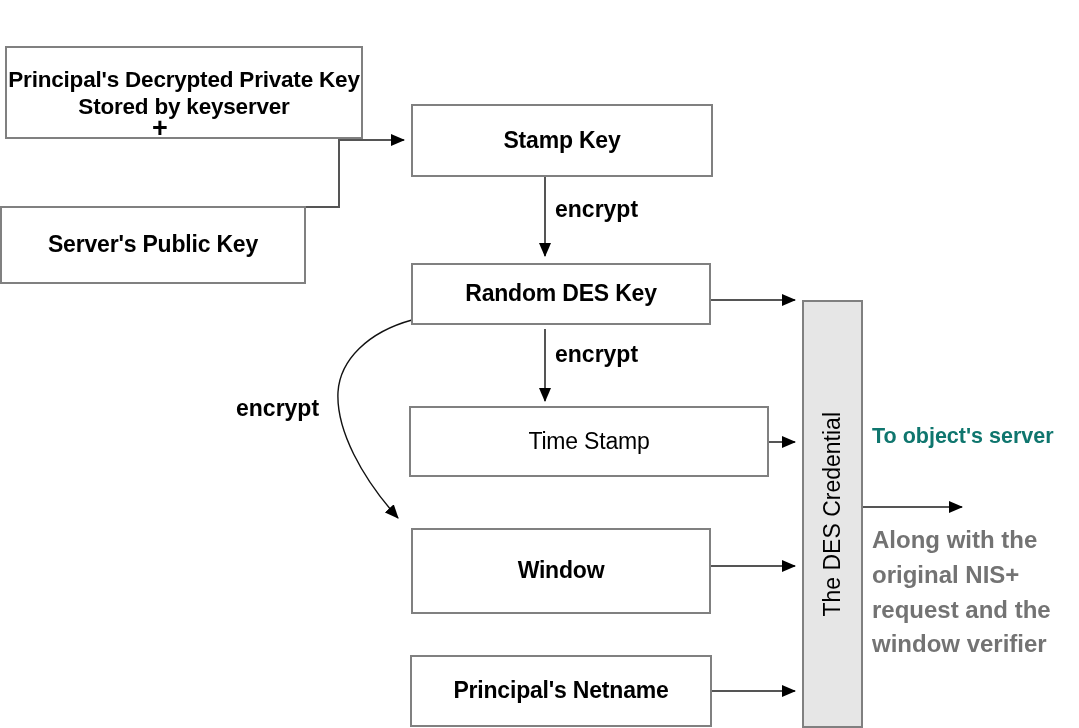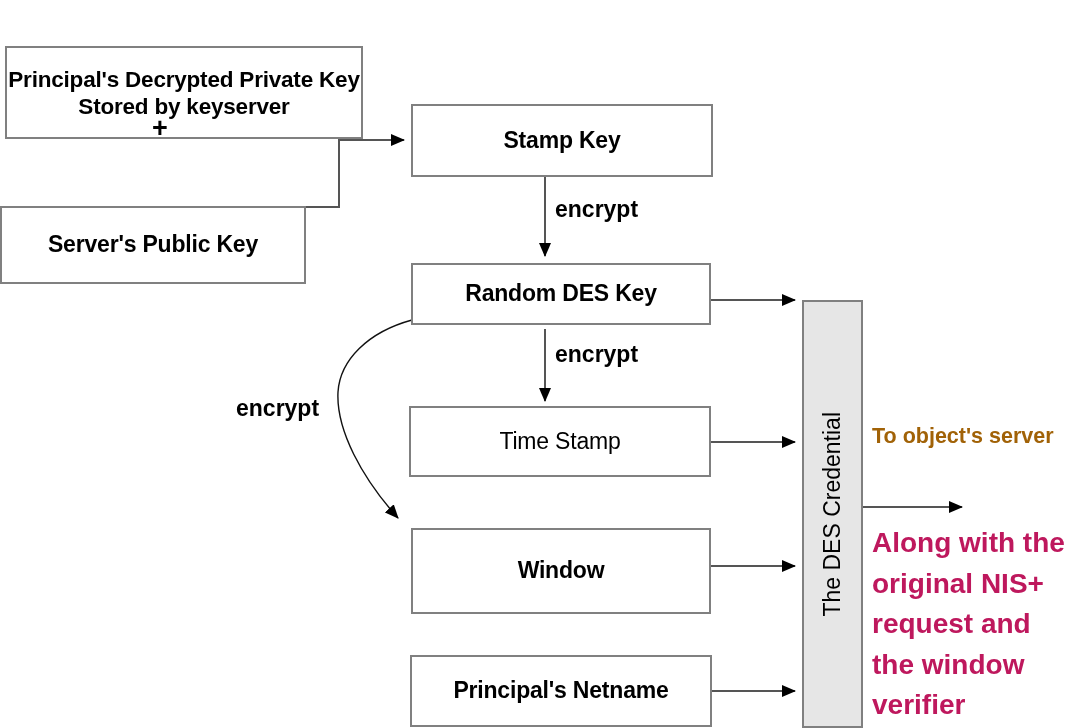--- a/index.html
+++ b/index.html
@@ -49,21 +49,21 @@
   
   #node-private-key { left: 5px;   top: 2px;   width: 358px; height: 93px; margin-top: 44px; }
   #node-private-key .node-label { font-size: 22.5px; line-height: 1.20; }
 
   #node-public-key  { left: 0px;   top: 162px; width: 306px; height: 78px; margin-top: 44px; }
 
   #node-common-key  { left: 411px; top: 104px; width: 302px; height: 73px; }
 
   #node-random-des  { left: 411px; top: 263px; width: 300px; height: 62px; }
 
-  #node-time-stamp  { left: 409px; top: 406px; width: 302px; height: 71px; }
+  #node-time-stamp  { left: 409px; top: 406px; width: 360px; height: 71px; }
 
   #node-window      { left: 411px; top: 528px; width: 300px; height: 86px; }
 
   #node-netname     { left: 410px; top: 655px; width: 302px; height: 72px; }
 
   
   #node-credential {
     position: absolute;
     left: 802px;
     top: 300px;
@@ -97,30 +97,30 @@
   #label-encrypt-2{ left: 555px; top: 341px; font-size: 23px; }
   #label-encrypt-3{ left: 236px; top: 395px; font-size: 23px; }
 
   #label-to-server {
     position: absolute;
     left: 872px; top: 423px;
     width: 200px;
     font-size: 21.5px;
     font-weight: bold;
     line-height: 1.22;
-    color: #a16207;
+    color: #0f766e;
   }
   #label-along-with {
     position: absolute;
     left: 872px; top: 523px;
     width: 208px;
-    font-size: 28px;
+    font-size: 24px;
     font-weight: bold;
     line-height: 1.45;
-    color: #be185d;
+    color: #737373;
   }
 </style>
 </head>
 <body>
 
 <div id="canvas">
 
   <svg class="svg-layer" viewBox="0 0 1079 728" xmlns="http://www.w3.org/2000/svg">
     <defs>
       <marker id="ah" markerWidth="14" markerHeight="12" refX="13" refY="6" orient="auto" markerUnits="userSpaceOnUse">

